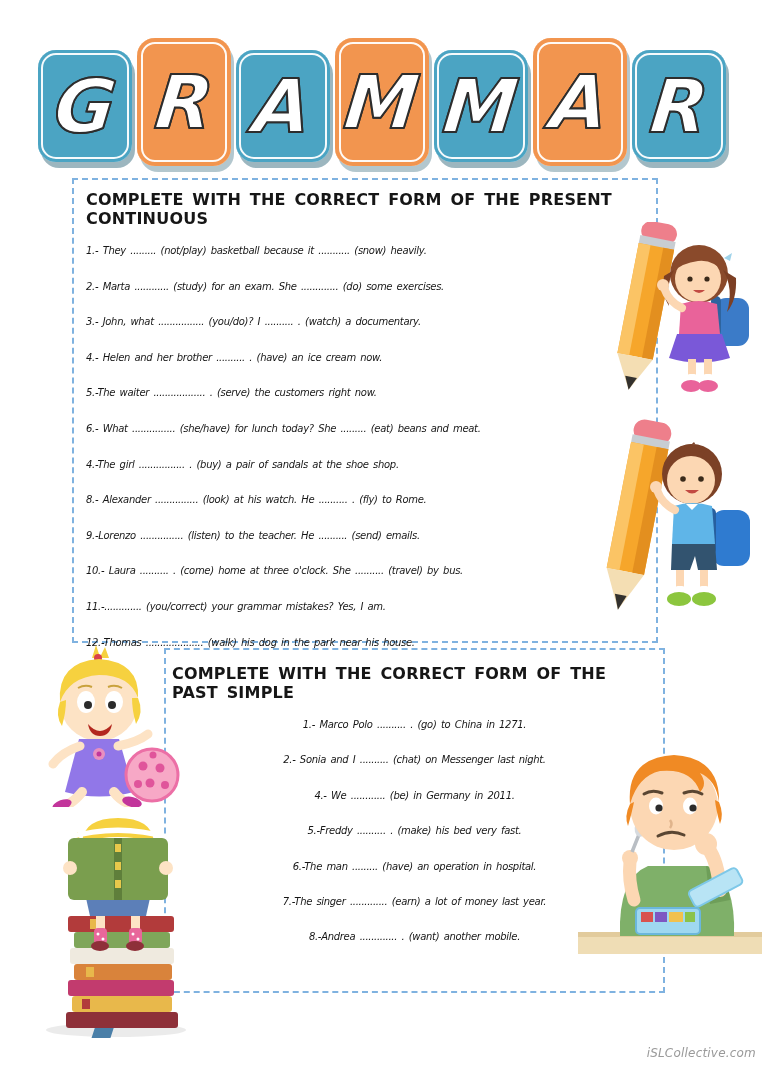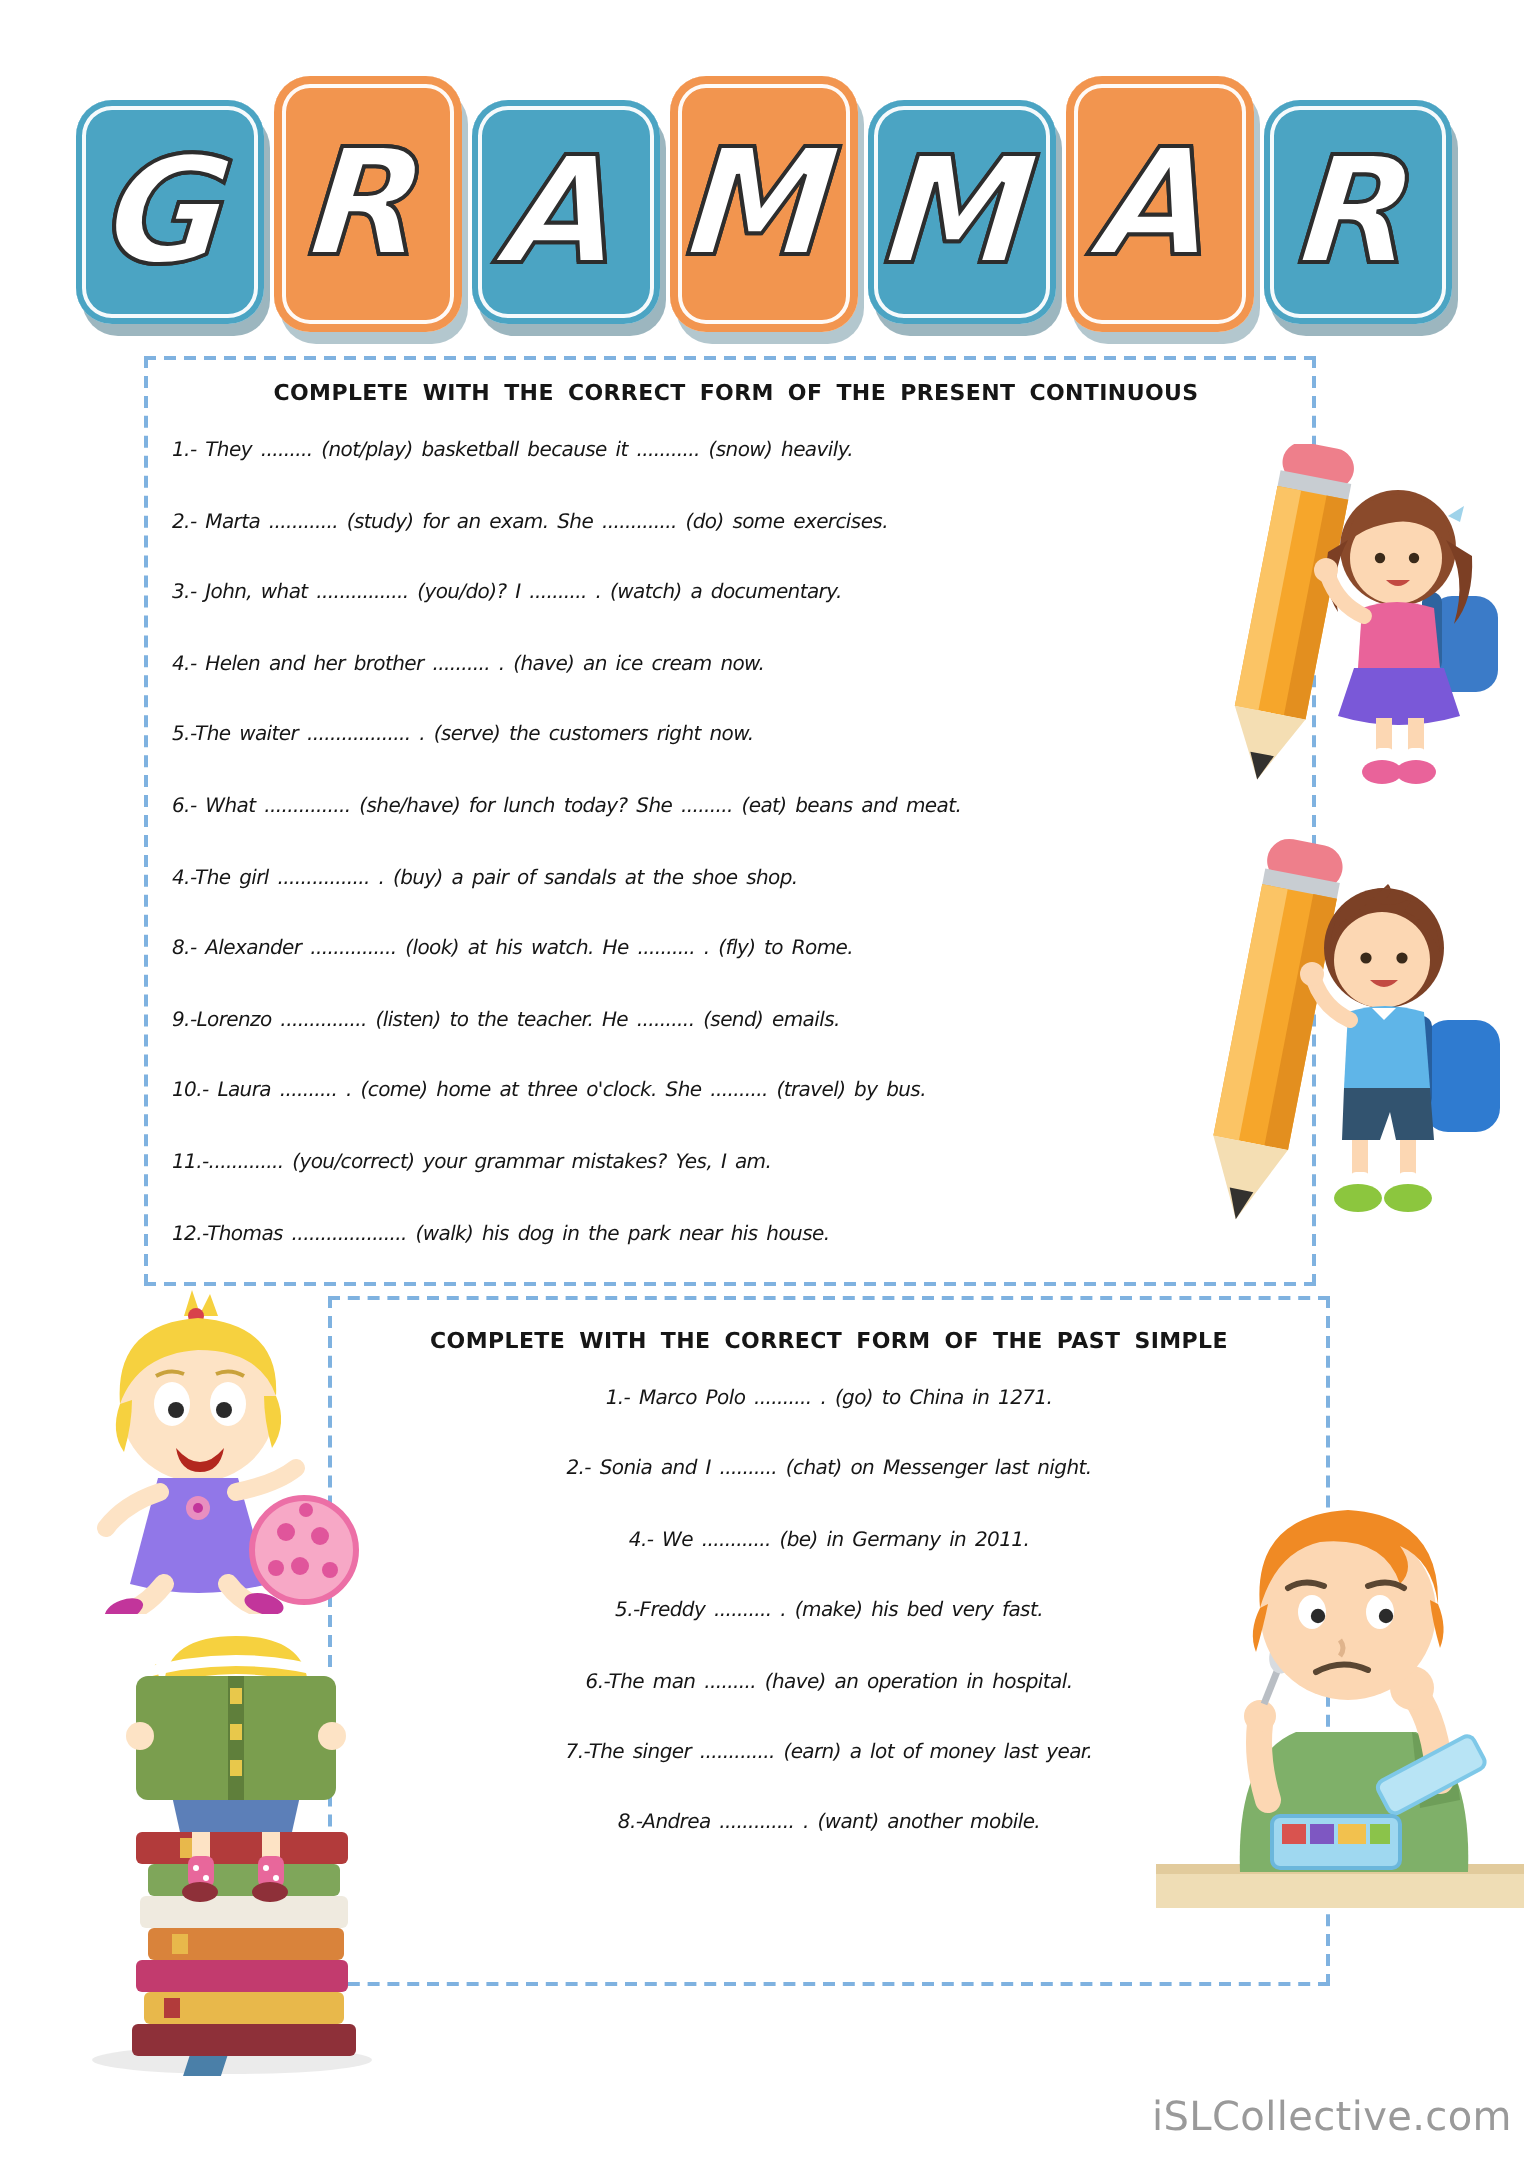--- a/index.html
+++ b/index.html
@@ -15,34 +15,34 @@
     box-shadow:inset 0 0 0 4px var(--orange,#F2954F),inset 0 0 0 6px rgba(255,255,255,.95),3px 6px 0 rgba(36,94,114,.35);}
   .tile-letter{font-size:74px;font-style:italic;font-weight:bold;color:#fff;line-height:1;
     -webkit-text-stroke:2px #2d2d2d;
     text-shadow:-1px 0 #2d2d2d,1px 0 #2d2d2d,0 -1px #2d2d2d,0 1px #2d2d2d;
     transform:skewX(-6deg);}
 
   
   .box{position:absolute;box-sizing:border-box;border:2px dashed var(--dash,#7FB2E0);background:transparent;}
   #box-present{left:72px;top:178px;width:586px;height:465px;padding:10px 6px 0 12px;}
   #box-past{left:164px;top:648px;width:501px;height:345px;padding:14px 6px 0 6px;text-align:center;}
-  .box-heading{font-weight:bold;font-size:11px;letter-spacing:.2px;word-spacing:3px;text-align:center;margin:0 0 16px 0;}
+  .box-heading{font-weight:bold;font-size:16px;letter-spacing:.2px;word-spacing:3px;text-align:left;margin:0 0 16px 0;}
   .ex-line{font-size:10px;letter-spacing:-0.3px;word-spacing:1.5px;line-height:14px;margin-bottom:21.6px;white-space:nowrap;font-style:italic;}
   #box-past .ex-line{margin-bottom:21.4px;}
 
   
   .art{position:absolute;z-index:3;}
   #art-girl-pencil{left:603px;top:222px;}
   #art-boy-pencil{left:594px;top:418px;}
   #art-ball-girl{left:22px;top:642px;}
   #art-books-girl{left:38px;top:810px;}
   #art-lunch-boy{left:578px;top:740px;}
 
   
-  .watermark{position:absolute;right:10px;top:1046px;font-size:20px;color:var(--watermark,#9A9A9A);letter-spacing:.2px;}
+  .watermark{position:absolute;right:10px;top:1046px;font-size:12px;color:var(--watermark,#9A9A9A);letter-spacing:.2px;font-style:italic;}
 </style>
 </head>
 <body>
 
 <div id="page">
 
   <div class="tiles">
       <div class="tile teal">
         <span class="tile-letter">G</span>
       </div>

